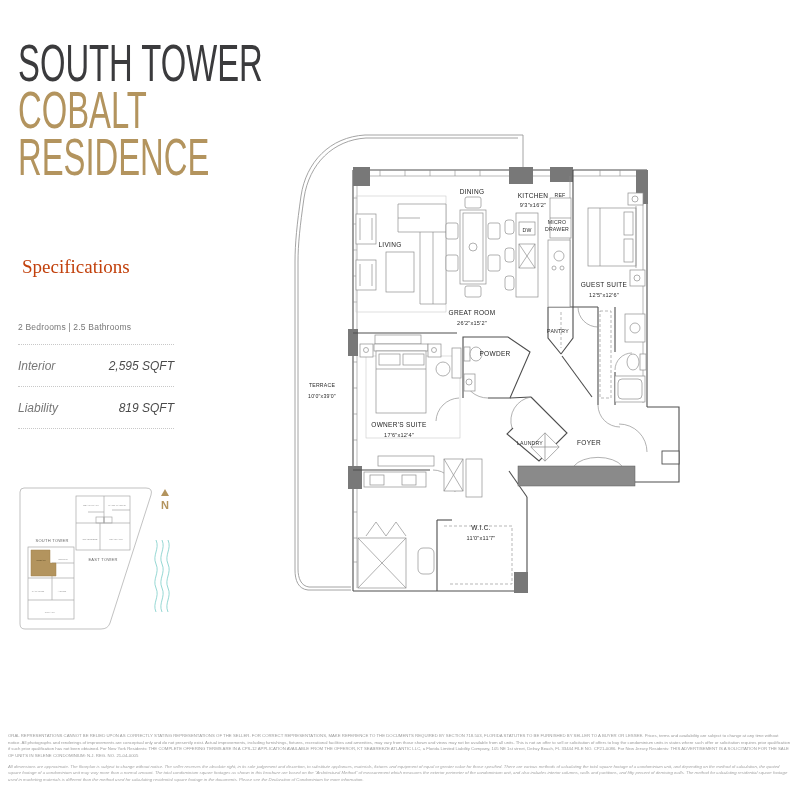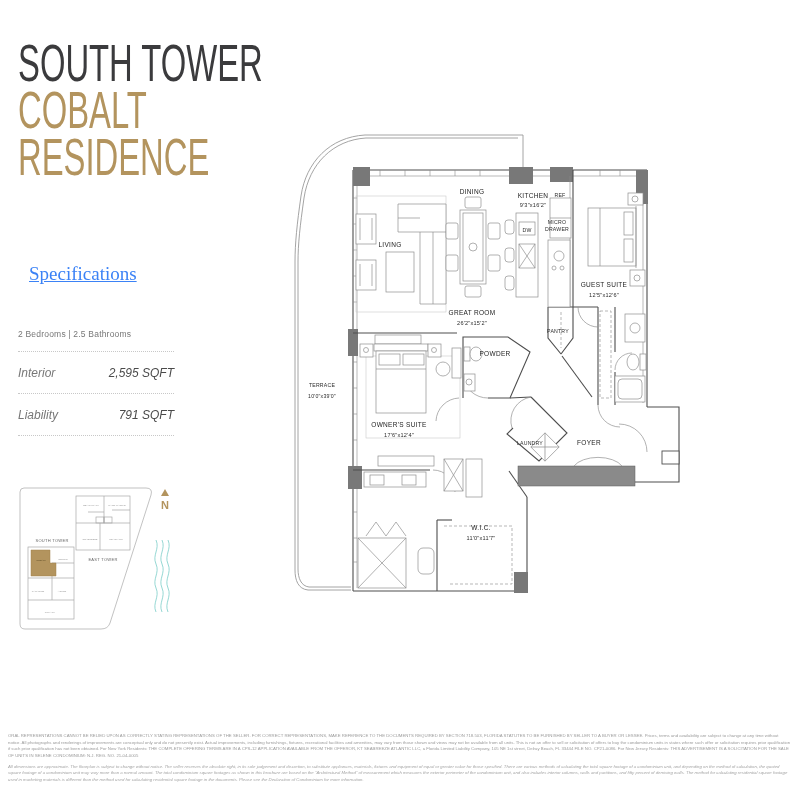--- a/index.html
+++ b/index.html
@@ -6,22 +6,22 @@
   body{width:800px;height:800px;background:#ffffff;position:relative;overflow:hidden;
        font-family:"Liberation Sans",sans-serif;}
   
   .brand{position:absolute;left:18px;top:34px;}
   .brand .line{display:block;font-size:40px;line-height:1.18;font-weight:400;
                transform:scale(.82,1.28);transform-origin:0 0;white-space:nowrap;letter-spacing:0;}
   .brand .dark{color:#3b3b3d;}
   .brand .gold{color:#b3945e;}
   
   .specs{position:absolute;left:18px;top:252px;width:156px;}
-  .specs h2{margin:11px;font-family:"Liberation Serif",serif;font-weight:400;
-            font-size:19px;color:#3b82f6;text-decoration:underline;}
+  .specs h2{margin:4px;font-family:"Liberation Serif",serif;font-weight:400;
+            font-size:19px;color:#c2410c;}
   .specs .sub{margin-top:44px;font-size:8.5px;color:#777;letter-spacing:.2px;}
   .spec-table{margin-top:12px;border-top:1px dotted #c8c8c8;}
   .spec-row{display:flex;justify-content:space-between;align-items:flex-end;
             padding:14px 0 13px 0;border-bottom:1px dotted #c8c8c8;
             font-size:12px;color:#777;font-style:italic;}
   .spec-row .v{color:#4a4a4a;}
   
   .legal{position:absolute;left:8px;top:733px;width:784px;color:#9b9b9b;}
   .legal p{margin:0 0 4px 0;font-size:4.3px;line-height:1.55;}
   .legal p.it{font-style:italic;color:#a5a5a5;}
@@ -59,21 +59,21 @@
 <div class="specs">
   <h2>Specifications</h2>
   <div class="sub">2 Bedrooms  |  2.5 Bathrooms</div>
   <div class="spec-table">
     <div class="spec-row">
       <span>Interior</span>
       <span class="v">2,595 SQFT</span>
     </div>
     <div class="spec-row">
       <span>Liability</span>
-      <span class="v">791 SQFT</span>
+      <span class="v">819 SQFT</span>
     </div>
   </div>
 </div>
 
 <svg width="800" height="800" viewBox="0 0 800 800">
 
   <g>
     <path class="curve" d="M523,135 L365,135 C330,137 306,162 301,196 C297,224 295,243 295,262 L295,570 C295,580 298,589 308,590 L351,590"></path>
     <path class="curve" d="M518,138 L366,138 C333,140 309,164 304,198 C300,226 298,244 298,262 L298,569 C298,578 301,586 309,587 L351,587"></path>
     <path class="curve" d="M523,135 L523,170"></path>

